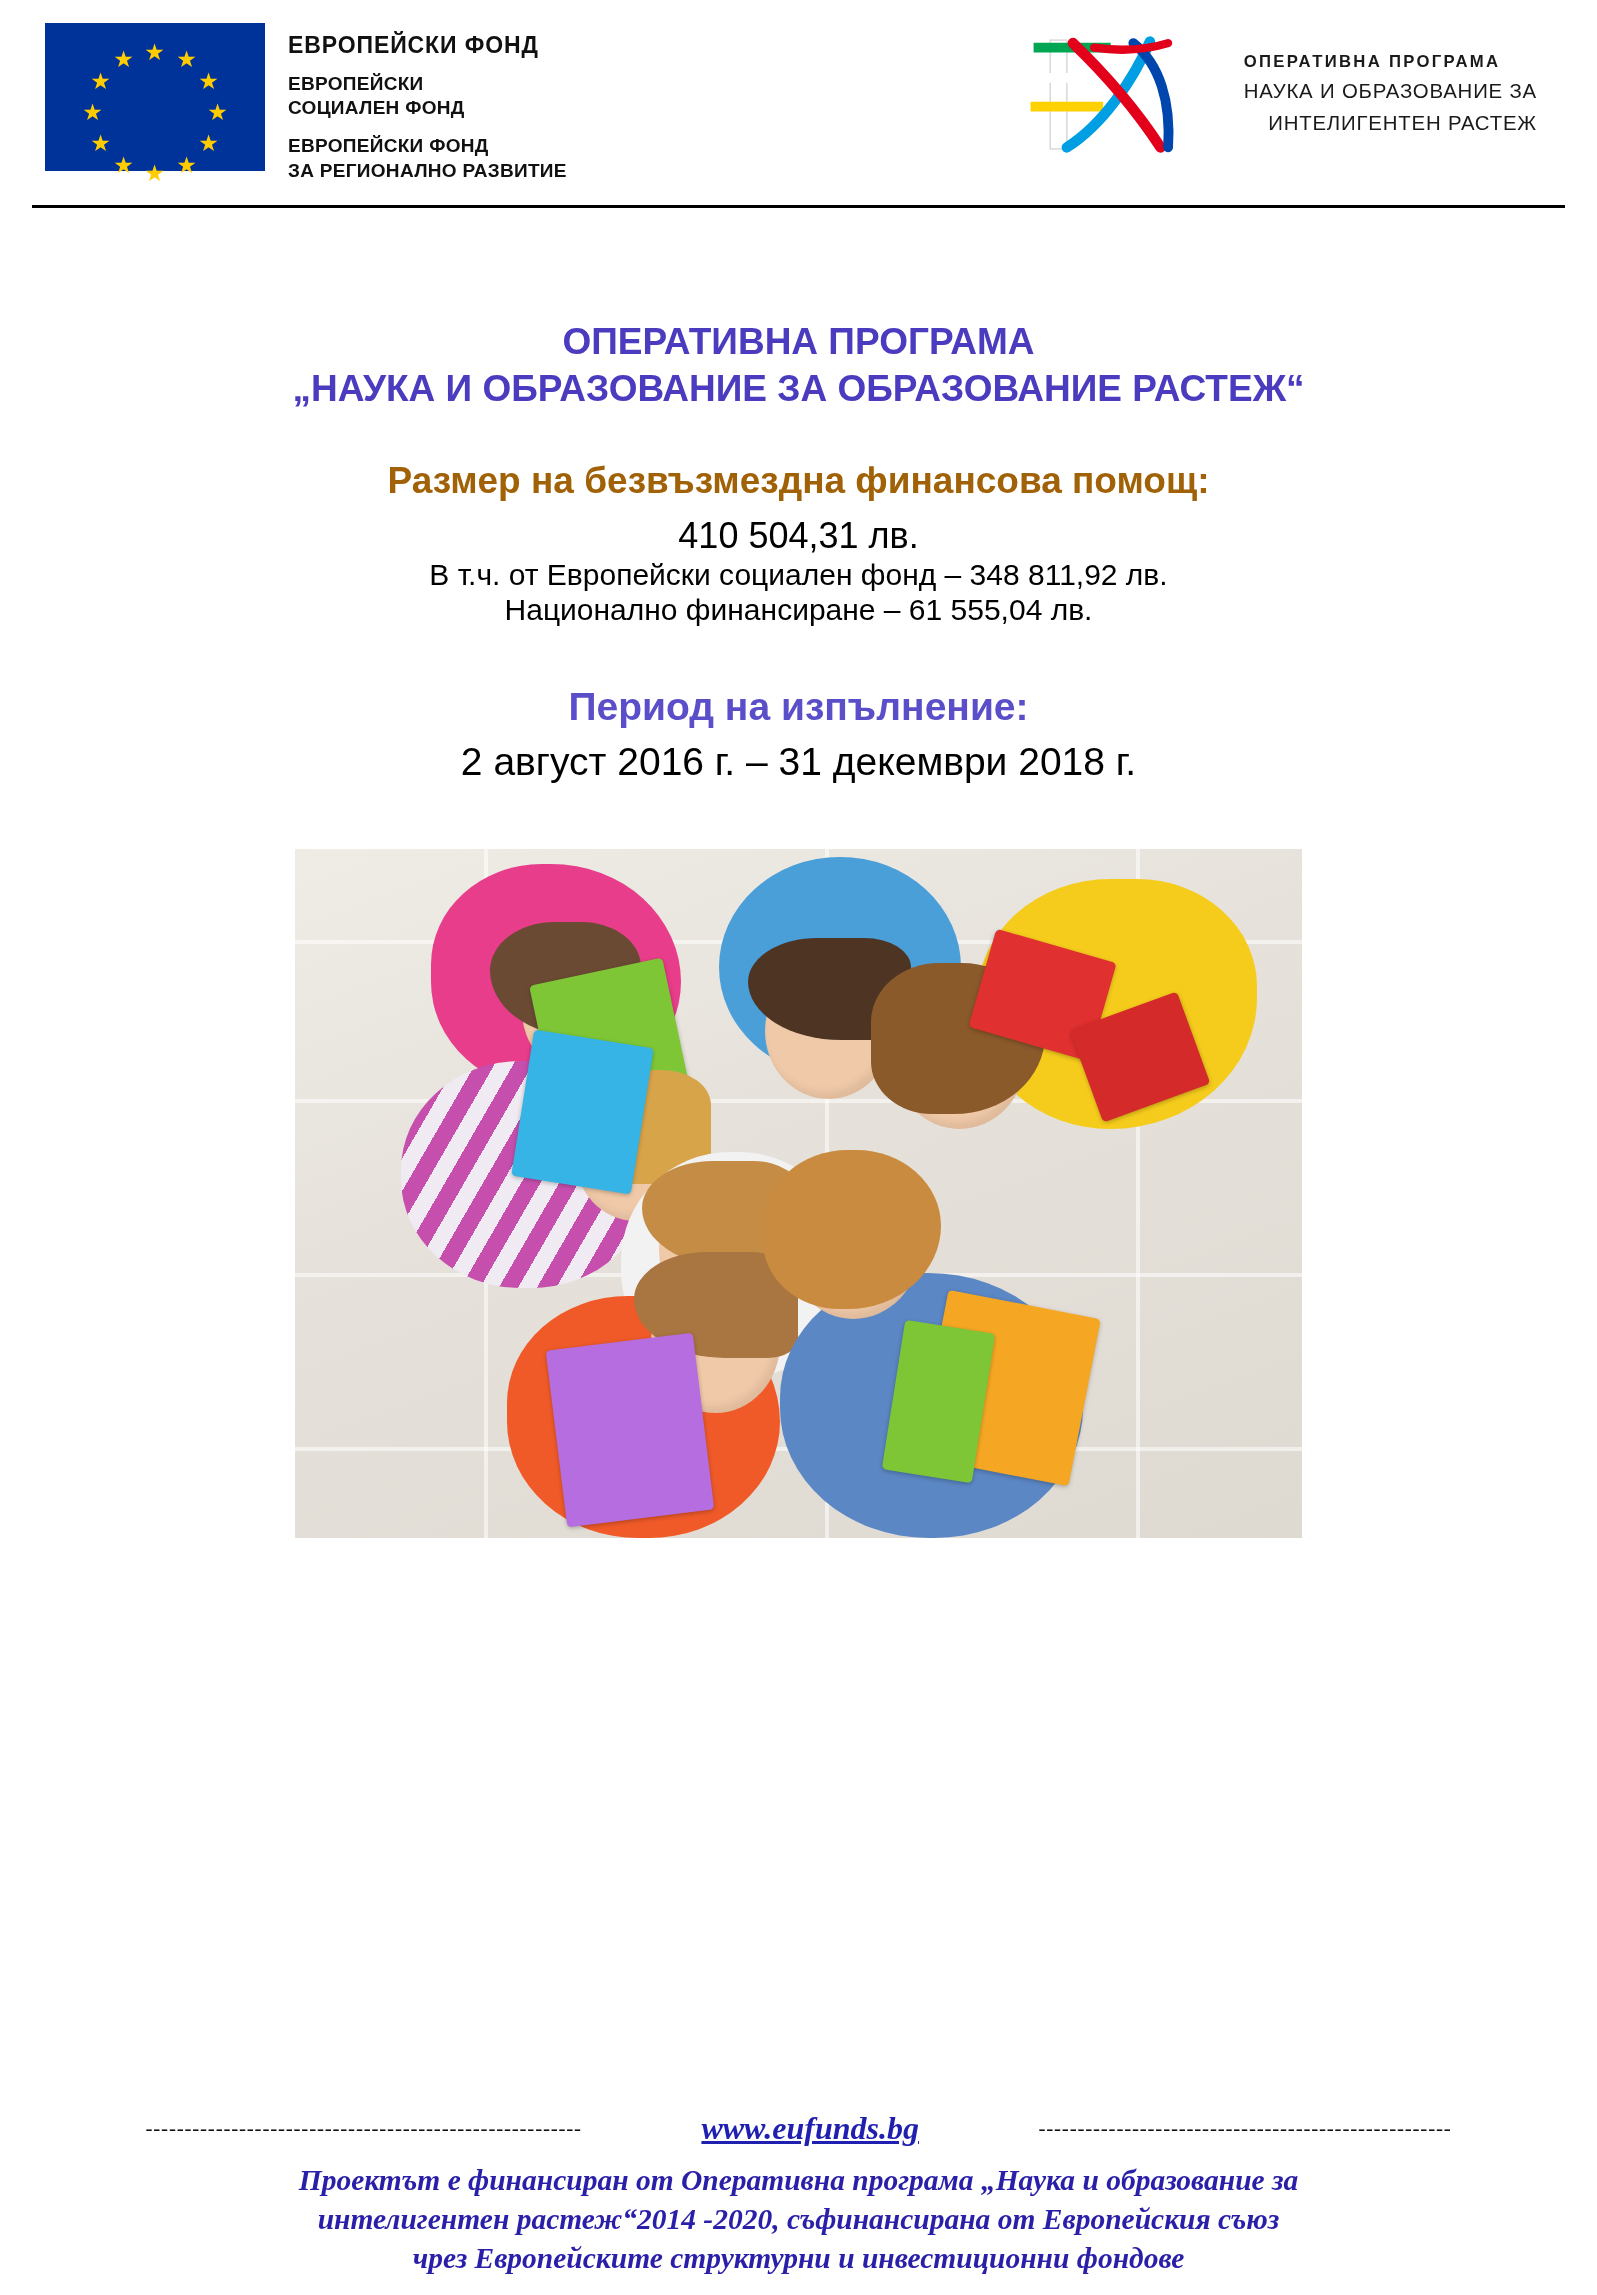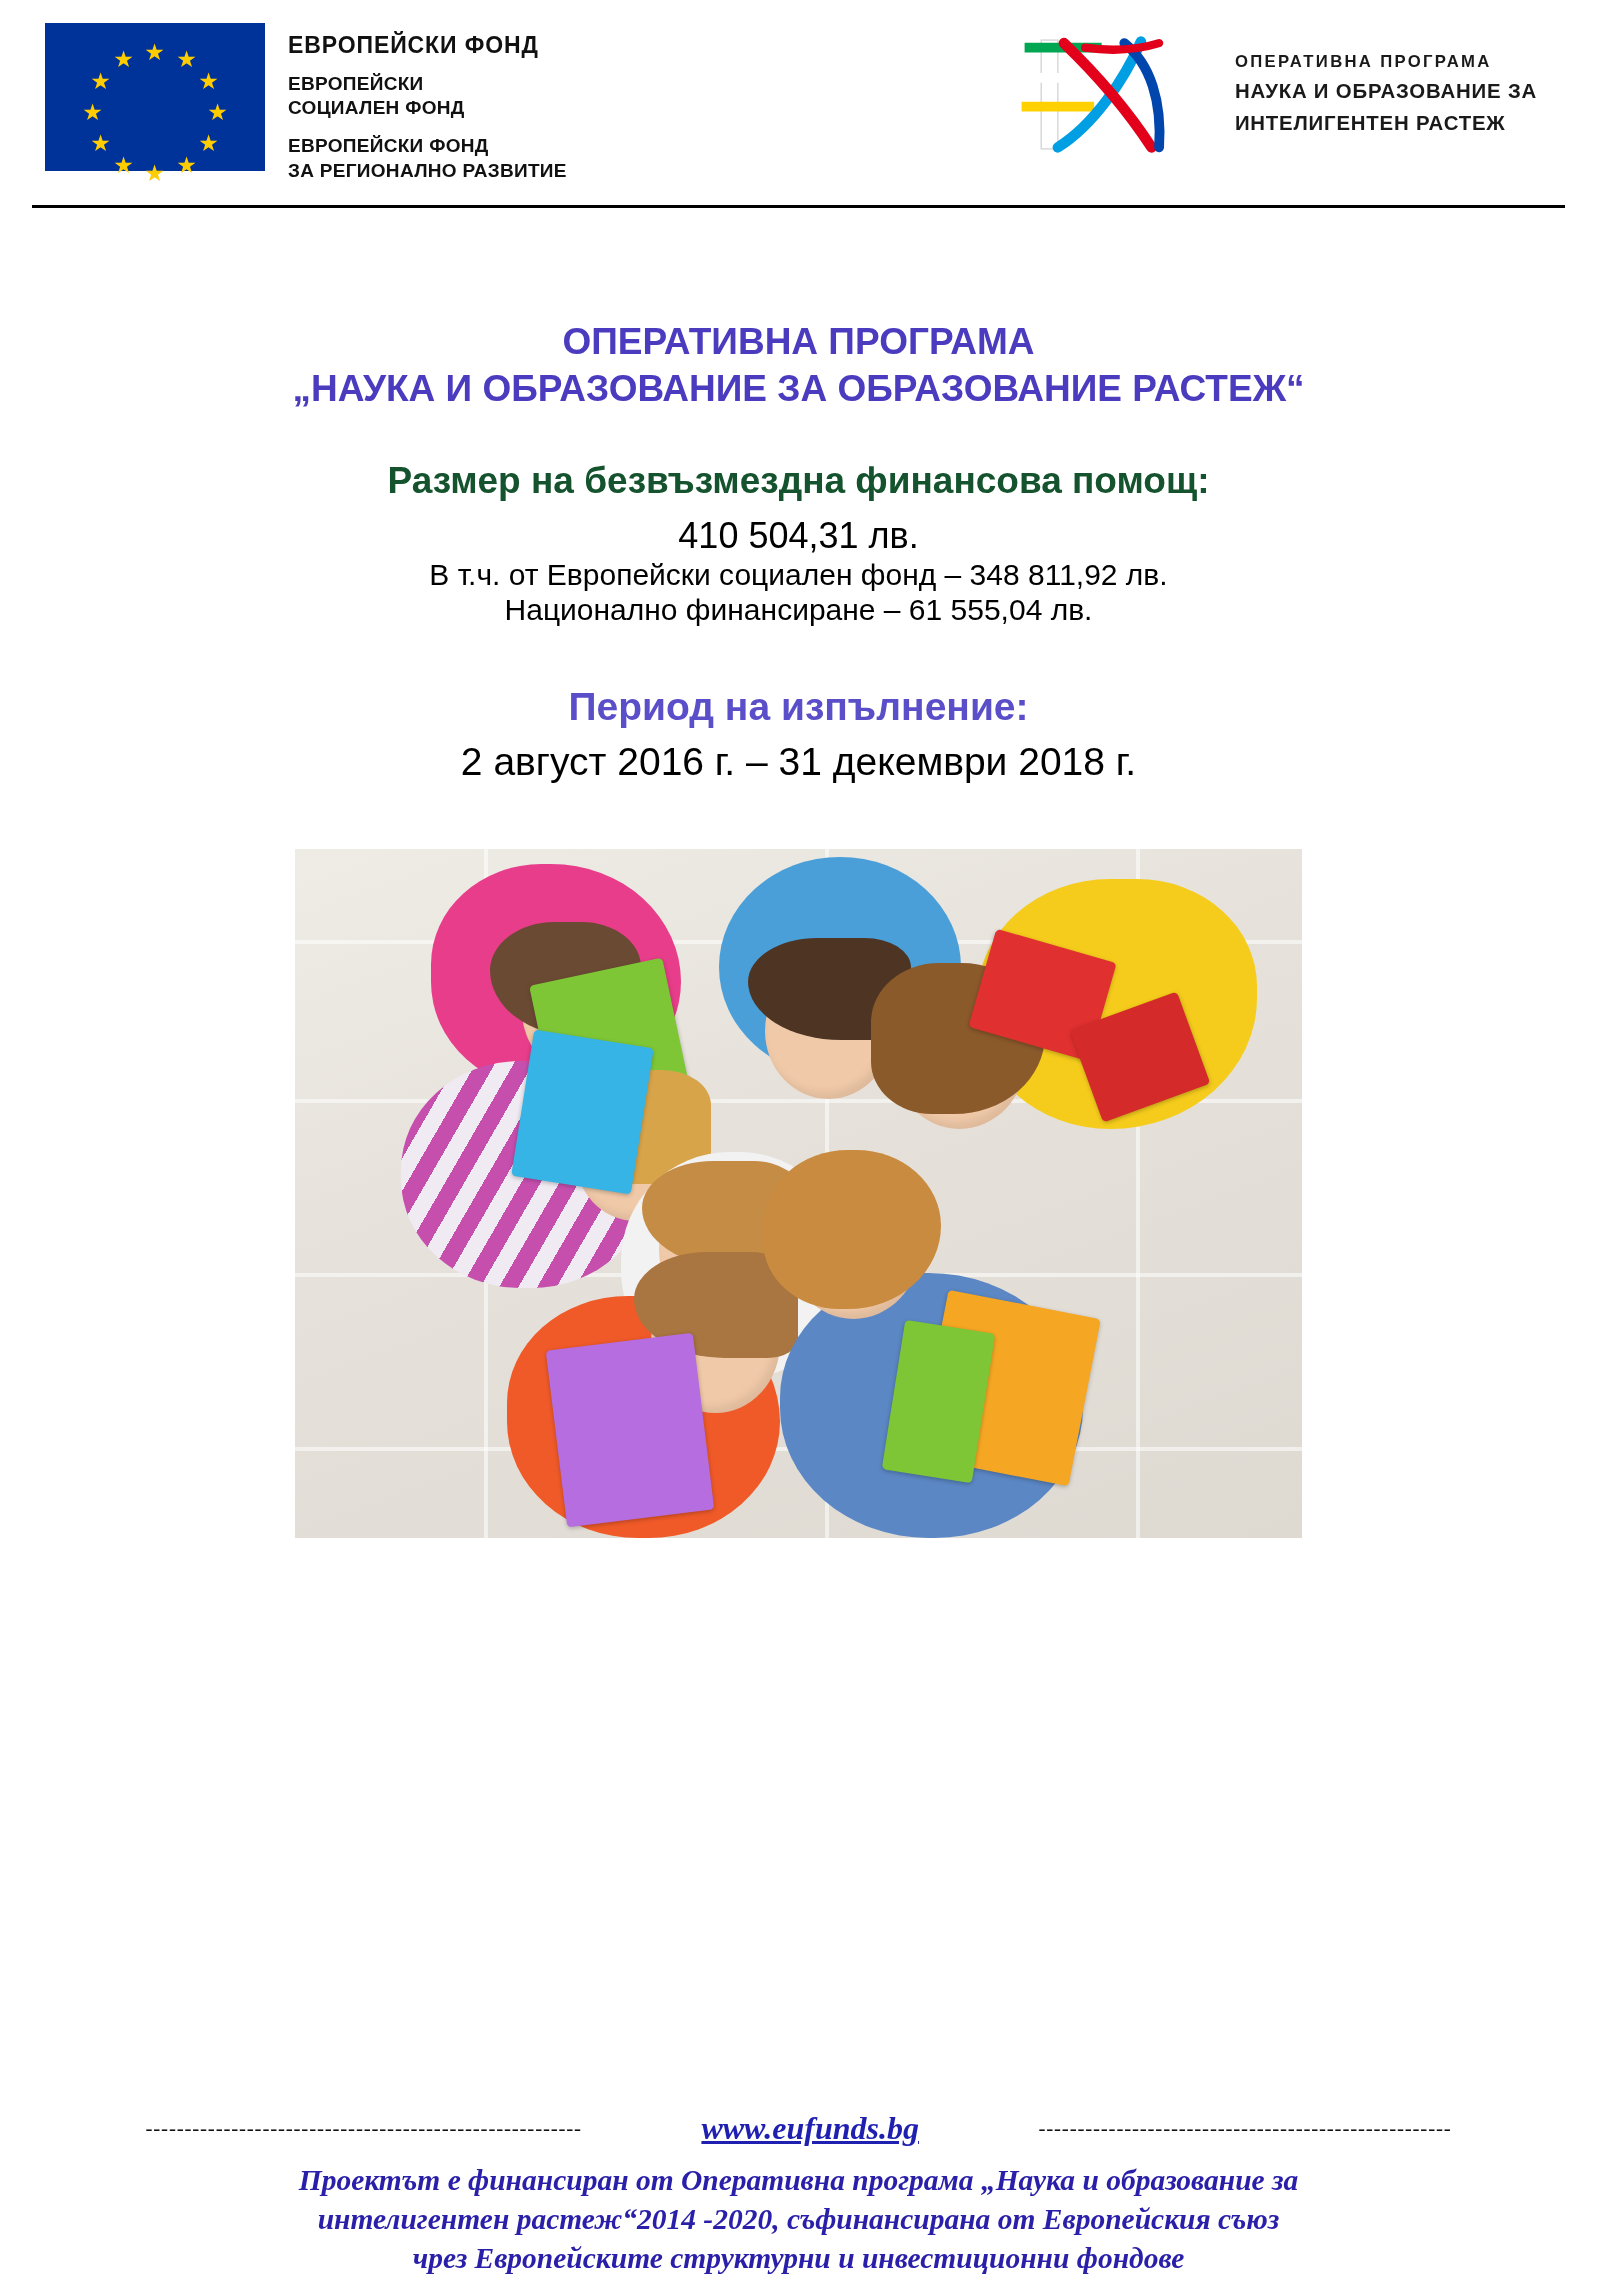--- a/index.html
+++ b/index.html
@@ -90,22 +90,23 @@
   .op-text .l1 {
     font-size: 16.7px;
     letter-spacing: 2.3px;
     color: #1a1a1a;
     font-weight: bold;
   }
   .op-text .l2 {
     font-size: 20.4px;
     letter-spacing: 0.8px;
     color: #1a1a1a;
-    font-weight: bold;
+    font-weight: normal;
     margin-top: 4.5px;
+    text-align: right;
   }
   .header-rule {
     position: absolute;
     left: 32px;
     right: 32px;
     bottom: 12px;
     height: 3px;
     background: #000000;
   }
 
@@ -122,21 +123,21 @@
     margin-top: 98px;
   }
   .project-title {
     color: #5b4fc9;
     font-weight: bold;
     font-size: 42px;
     line-height: 1.30;
     margin-top: 59px;
   }
   .grant-label {
-    color: #14532d;
+    color: #a16207;
     font-weight: bold;
     font-size: 37px;
     margin-top: 47px;
   }
   .grant-amount {
     font-size: 36px;
     margin-top: 13.6px;
   }
   .grant-line {
     font-size: 30px;

